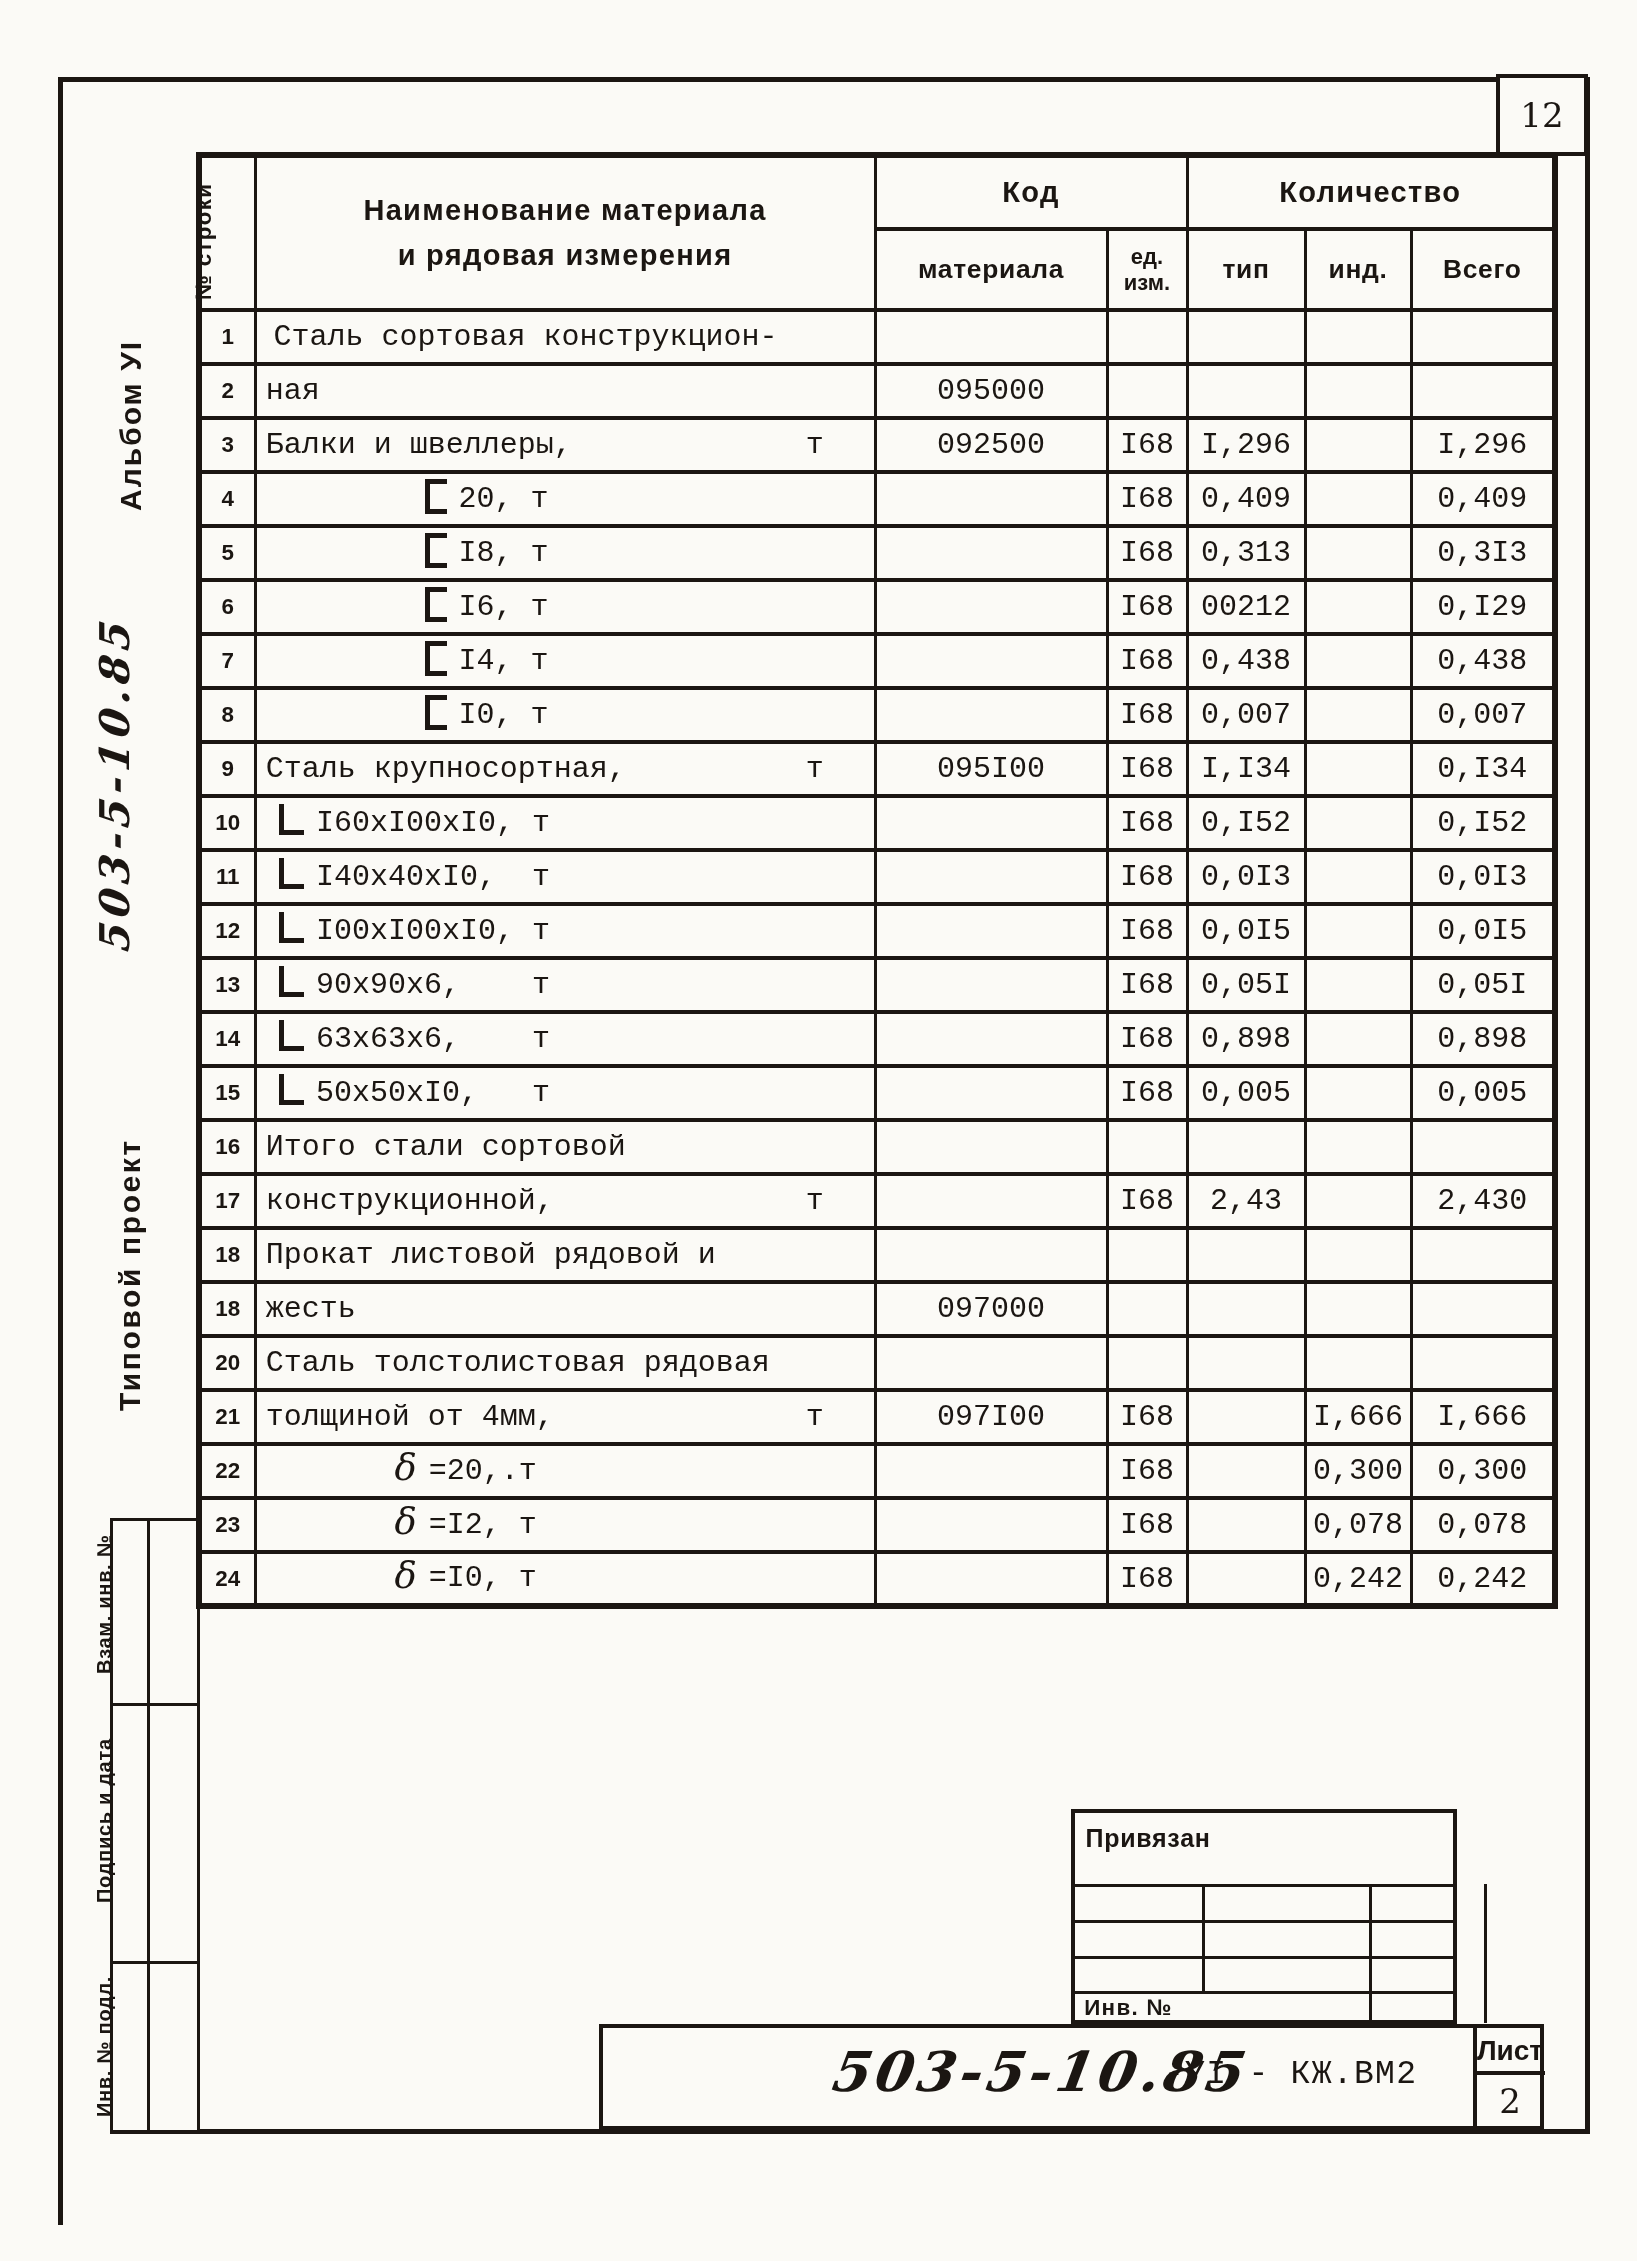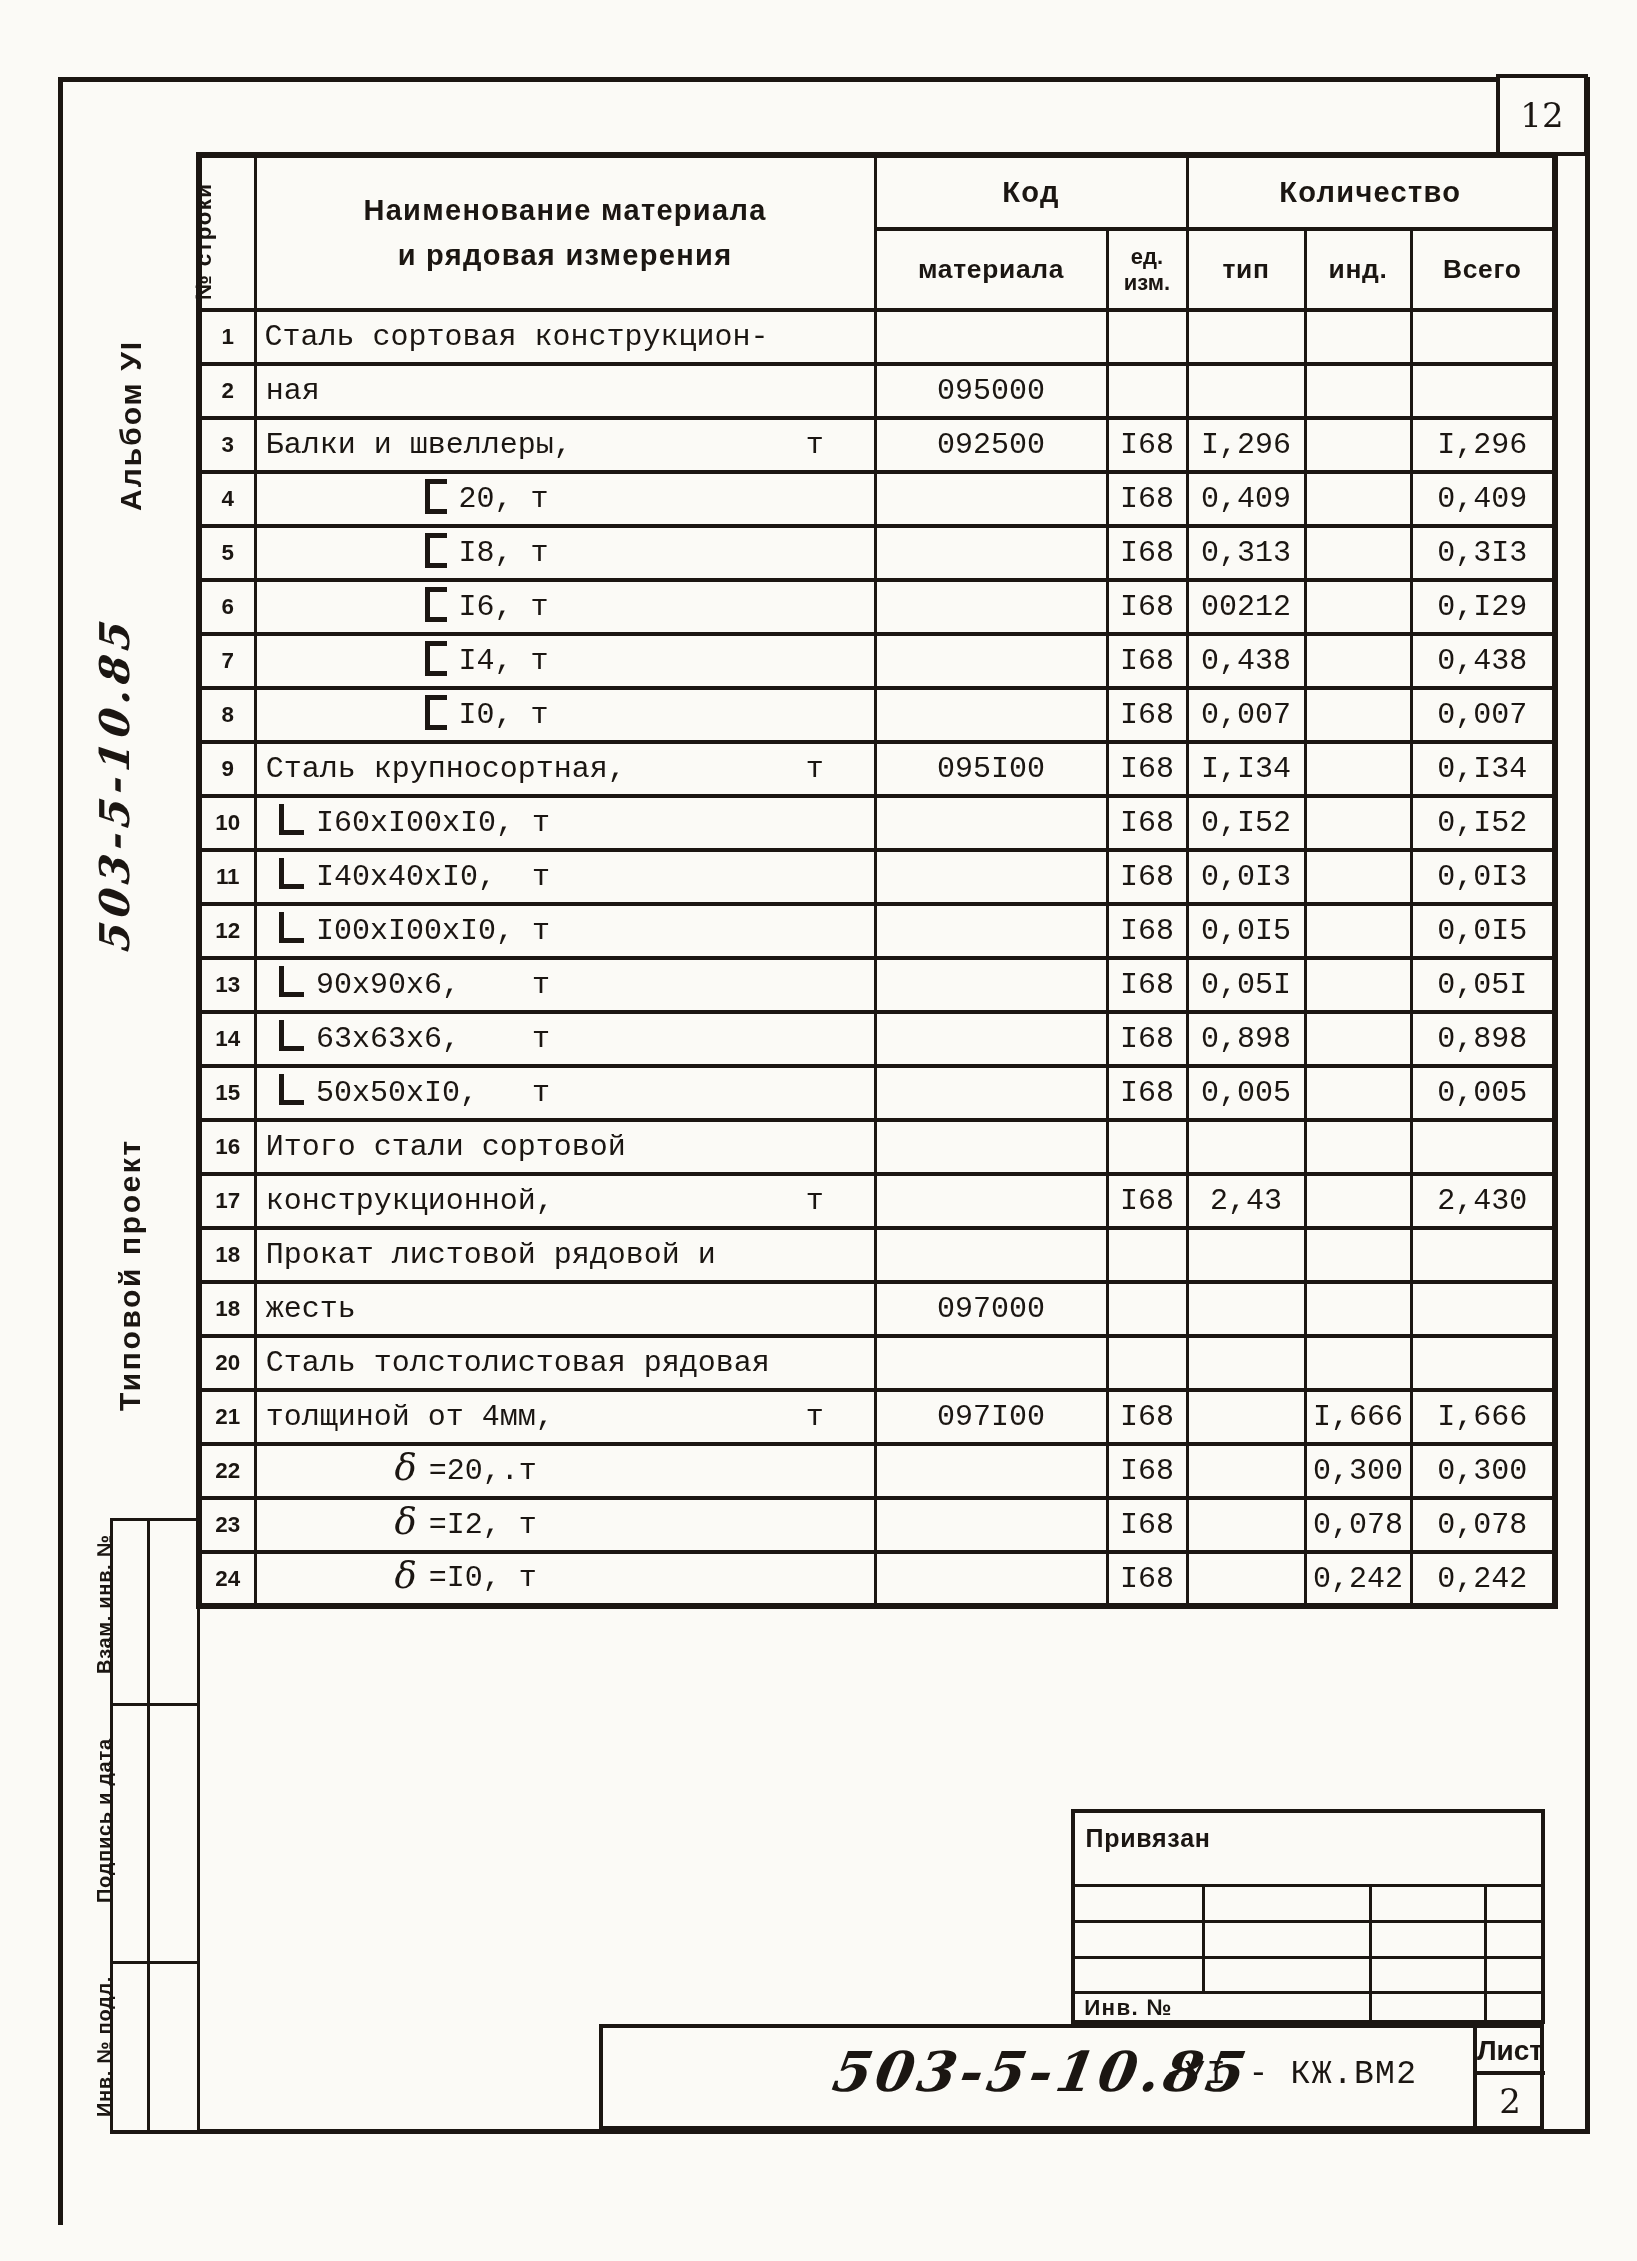--- a/index.html
+++ b/index.html
@@ -141,21 +141,21 @@
     transform:rotate(-90deg);
     white-space:nowrap;
     font-size:20px;font-weight:bold;letter-spacing:0.7px;
   }
   #lbl-vzam{left:116px;top:1651px;}
   #lbl-podpis{left:116px;top:1880px;}
   #lbl-inv-podl{left:116px;top:2094px;}
 
   
   .pv{
-    left:1071px;top:1809px;width:474px;height:215px;
+    left:1071px;top:1809px;width:386px;height:215px;
     border:4px solid var(--ink);box-sizing:border-box;
     background:var(--paper);
   }
   .pv .hl{left:0;width:100%;height:3.3px;}
   .pv .vl{width:3.3px;}
   .pv-label{position:absolute;left:10.6px;top:10.6px;font-size:25px;font-weight:bold;letter-spacing:0.7px;}
   .pv-inv{position:absolute;left:9.2px;top:182px;font-size:22.4px;font-weight:bold;letter-spacing:1.3px;}
 
   
   .stamp{
@@ -241,21 +241,21 @@
         <div>изм.</div>
       </th>
       <th class="h-sub">тип</th>
       <th class="h-sub">инд.</th>
       <th class="h-sub">Всего</th>
     </tr>
   </thead>
   <tbody>
       <tr>
     <td class="c-no"><span class="f-no">1</span></td>
-    <td class="c-name" style="padding-left: 8px;"><span class="nm f-name">Сталь сортовая конструкцион-</span></td>
+    <td class="c-name" style="padding-left: 17px;"><span class="nm f-name">Сталь сортовая конструкцион-</span></td>
     <td class="c-code"><span class="f-code"></span></td>
     <td class="c-unit"><span class="f-unit"></span></td>
     <td class="c-typ"><span class="f-typ"></span></td>
     <td class="c-ind"><span class="f-ind"></span></td>
     <td class="c-tot"><span class="f-tot"></span></td>
   </tr>
       <tr>
     <td class="c-no"><span class="f-no">2</span></td>
     <td class="c-name" style="padding-left: 9.2px;"><span class="nm f-name">ная</span></td>
     <td class="c-code"><span class="f-code">095000</span></td>

